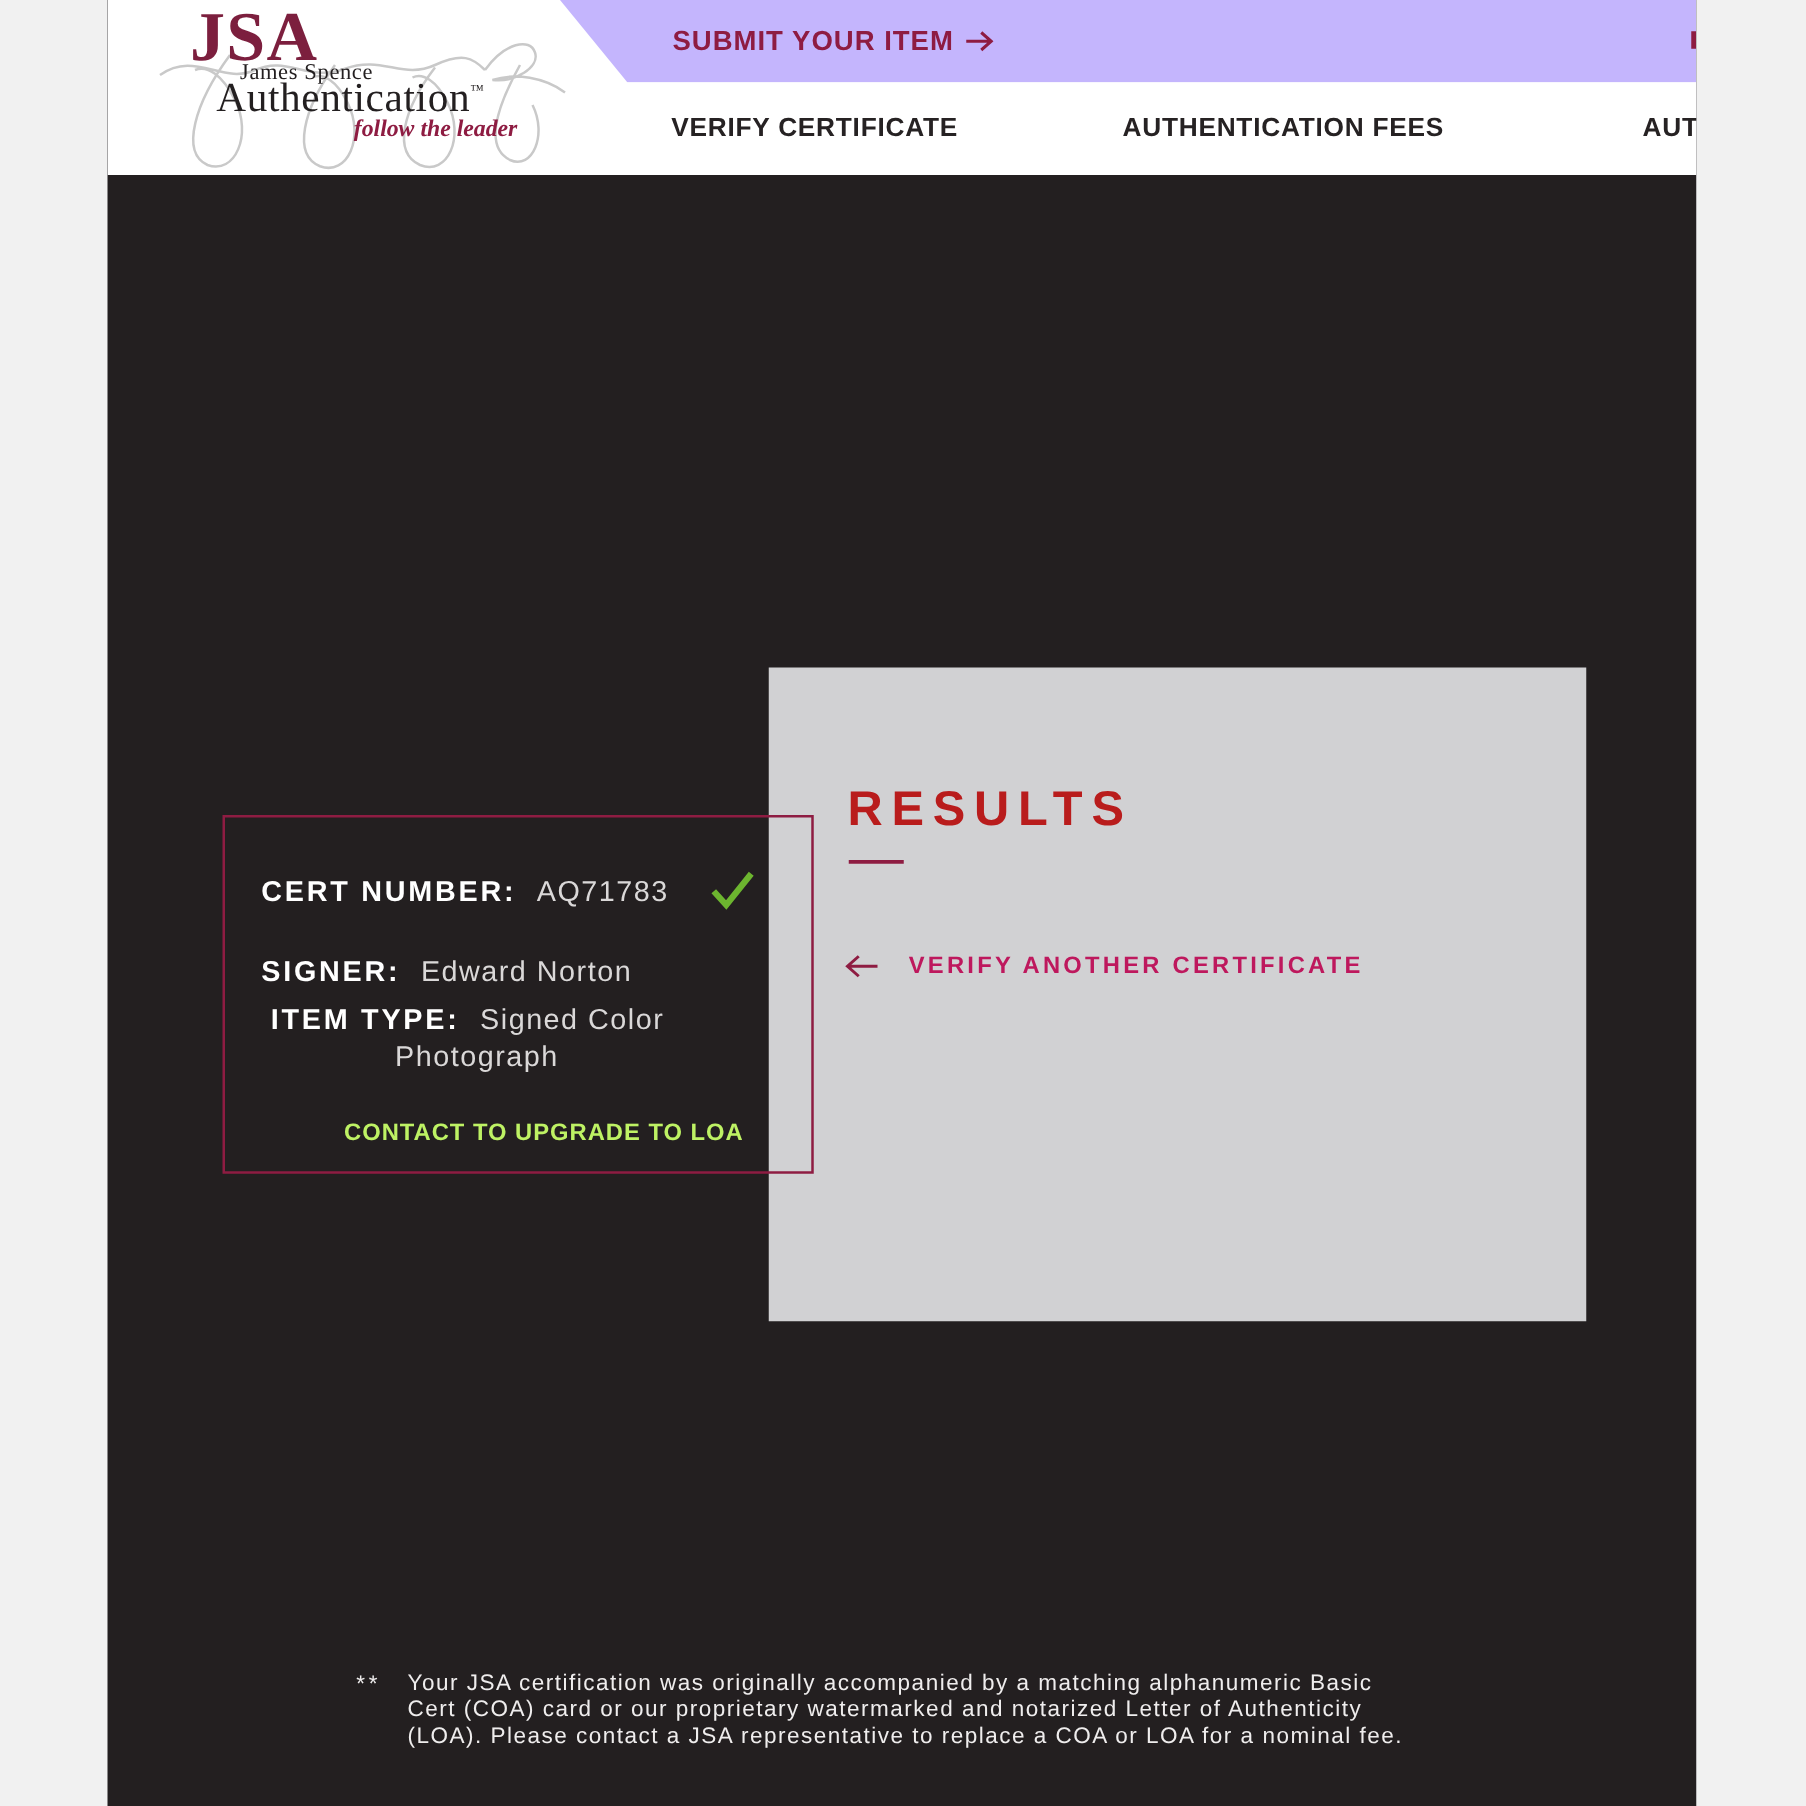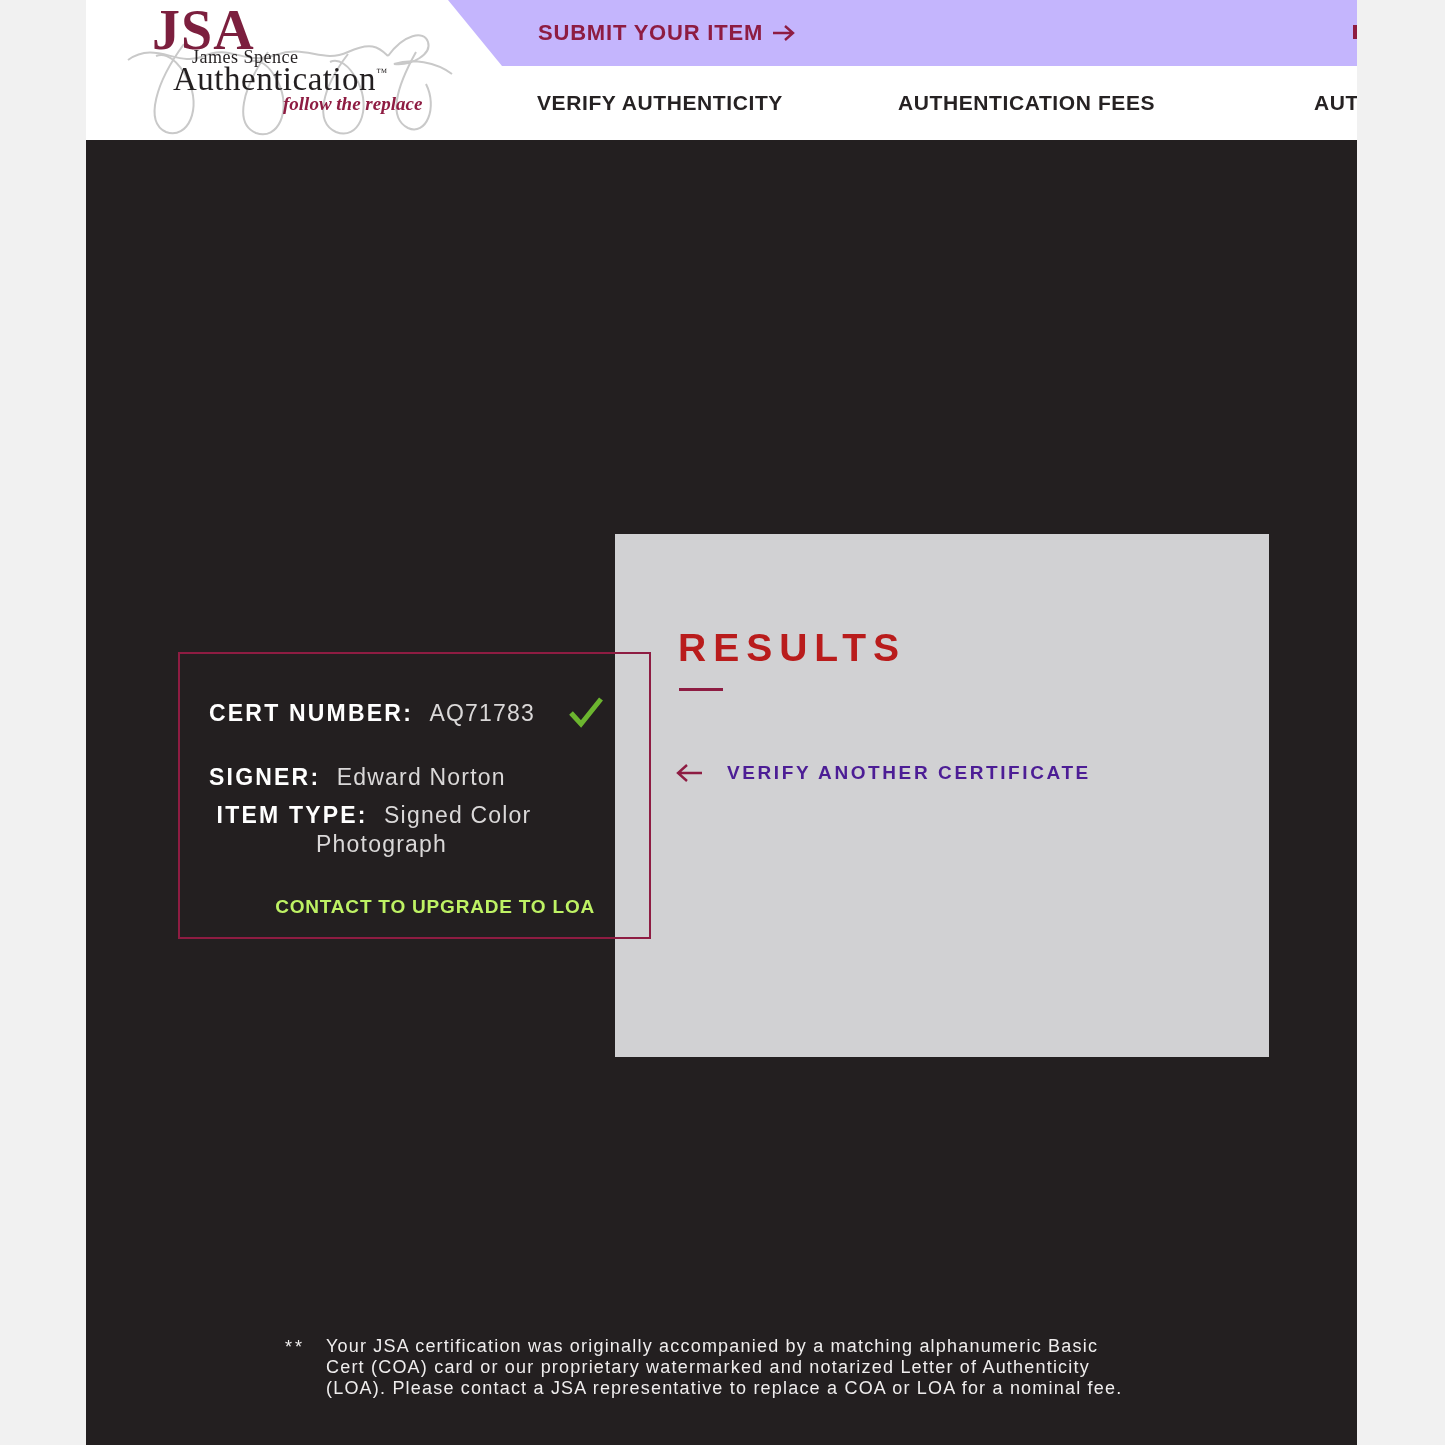--- a/index.html
+++ b/index.html
@@ -83,21 +83,21 @@
     font-size:39px; font-weight:bold; color:#b91c1c;
     letter-spacing:7px;
   }
   .results-underline {
     position:absolute; left:64px; top:154px;
     width:44px; height:3px; background:#8e1c42;
   }
   .verify-link {
     position:absolute; left:61px; top:228px;
     display:flex; align-items:center; gap:24px;
-    color:#4c1d95; font-size:19px; font-weight:bold;
+    color:#be185d; font-size:19px; font-weight:bold;
     letter-spacing:2.6px; cursor:pointer; text-decoration:none;
   }
   
   .cert-box {
     position:absolute; left:92px; top:652px;
     width:473px; height:287px;
     border:2px solid #8e1c42;
     background:transparent;
     text-align:center;
   }
@@ -146,36 +146,36 @@
           <path d="M58,22 C30,60 18,100 40,110 C62,118 76,86 62,58 C52,38 40,30 30,34"></path>
           <path d="M142,30 C116,66 108,102 130,111 C152,119 166,88 152,60 C143,42 132,36 124,40"></path>
           <path d="M222,32 C196,66 188,100 210,110 C232,119 246,88 232,60 C223,42 212,36 204,40"></path>
           <path d="M262,34 C278,12 298,8 302,20 C306,32 286,44 268,42 C286,36 310,40 326,52"></path>
           <path d="M290,30 C270,66 262,96 282,106 C300,114 312,86 300,62"></path>
         </g>
       </svg>
       <div class="logo-jsa">JSA</div>
       <div class="logo-james">James Spence</div>
       <div class="logo-auth"><span>Authentication</span><span class="logo-tm">™</span></div>
-      <div class="logo-tagline">follow the replace</div>
+      <div class="logo-tagline">follow the leader</div>
     </div>
 
     <div class="topstrip">
       <a class="submit-link">
         <span>SUBMIT YOUR ITEM</span>
         <svg width="23" height="18" viewBox="0 0 23 18" fill="none">
           <path d="M1,9 H20 M13,2 L21,9 L13,16" stroke="#8e1c42" stroke-width="2.4" fill="none"></path>
         </svg>
       </a>
       <div class="clipped-frag"></div>
     </div>
 
     <div class="nav">
       <div class="nav-item n0">
-        <span>VERIFY AUTHENTICITY</span>
+        <span>VERIFY CERTIFICATE</span>
       </div>
       <div class="nav-item n1">
         <span>AUTHENTICATION FEES</span>
       </div>
       <div class="nav-item n2">
         <span>AUTHE</span>
       </div>
     </div>
   </div>
 

